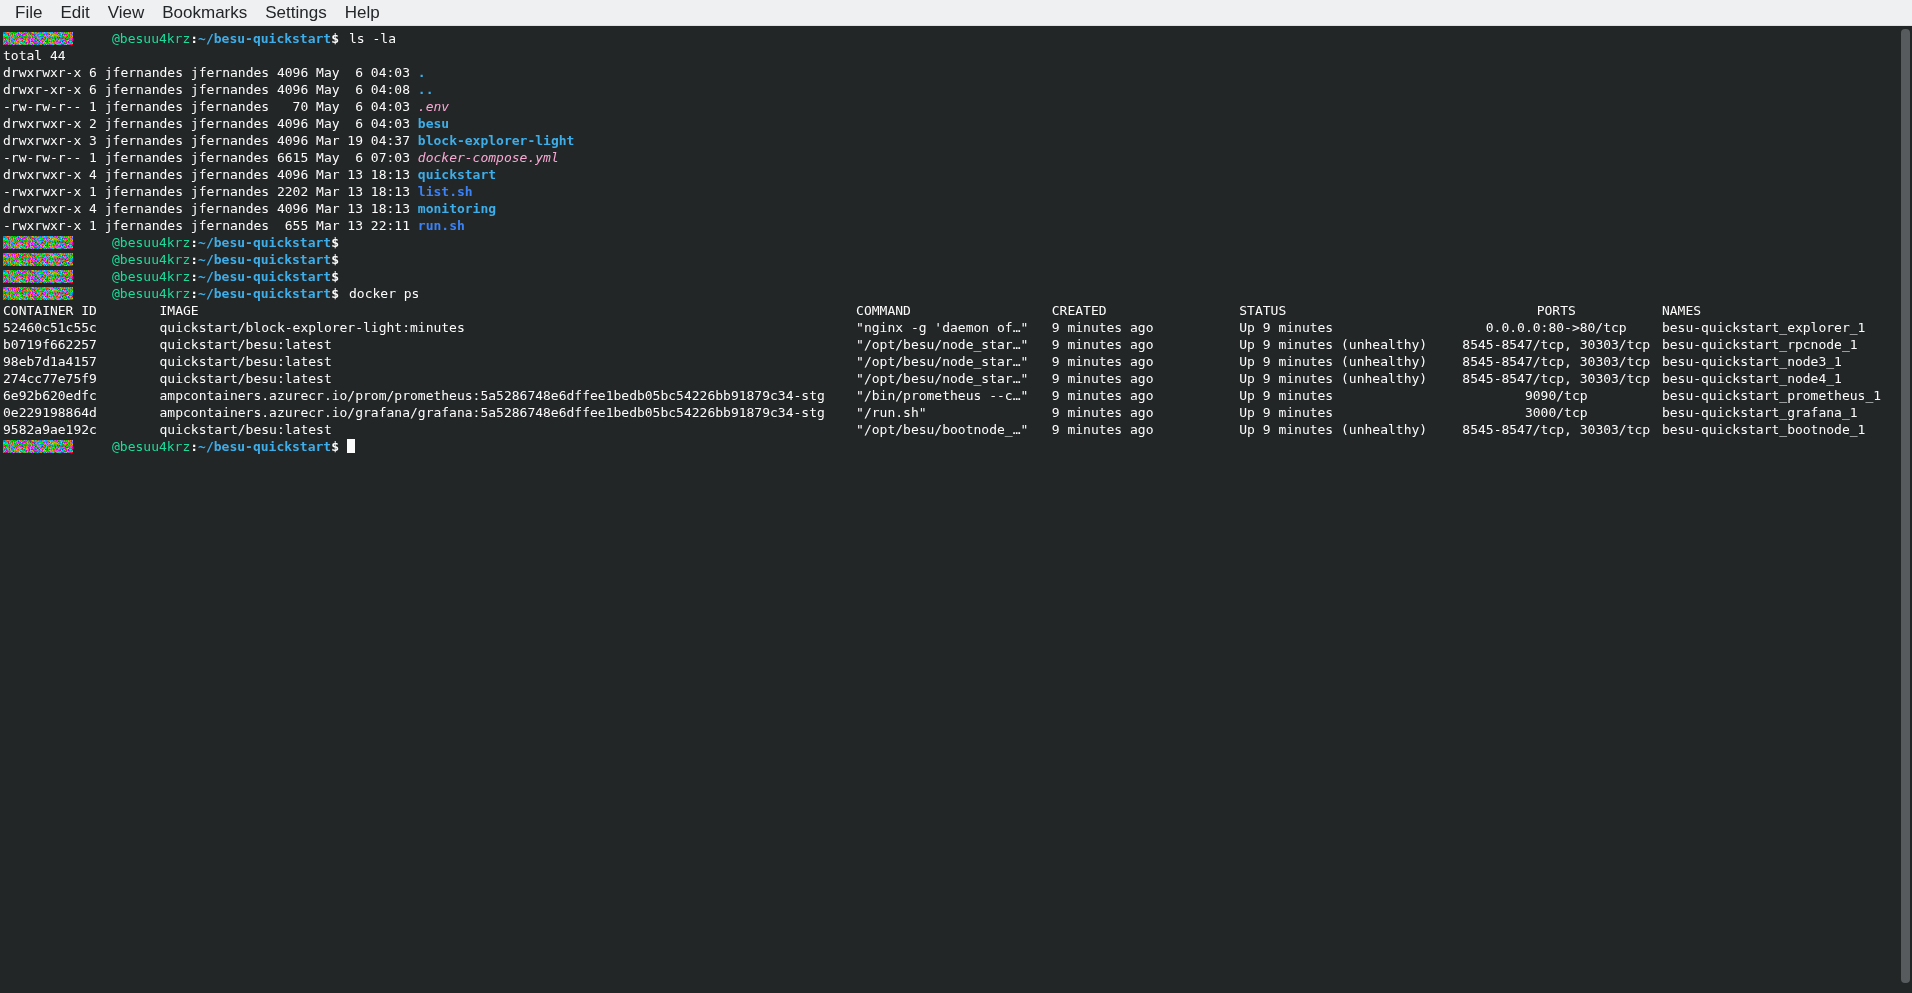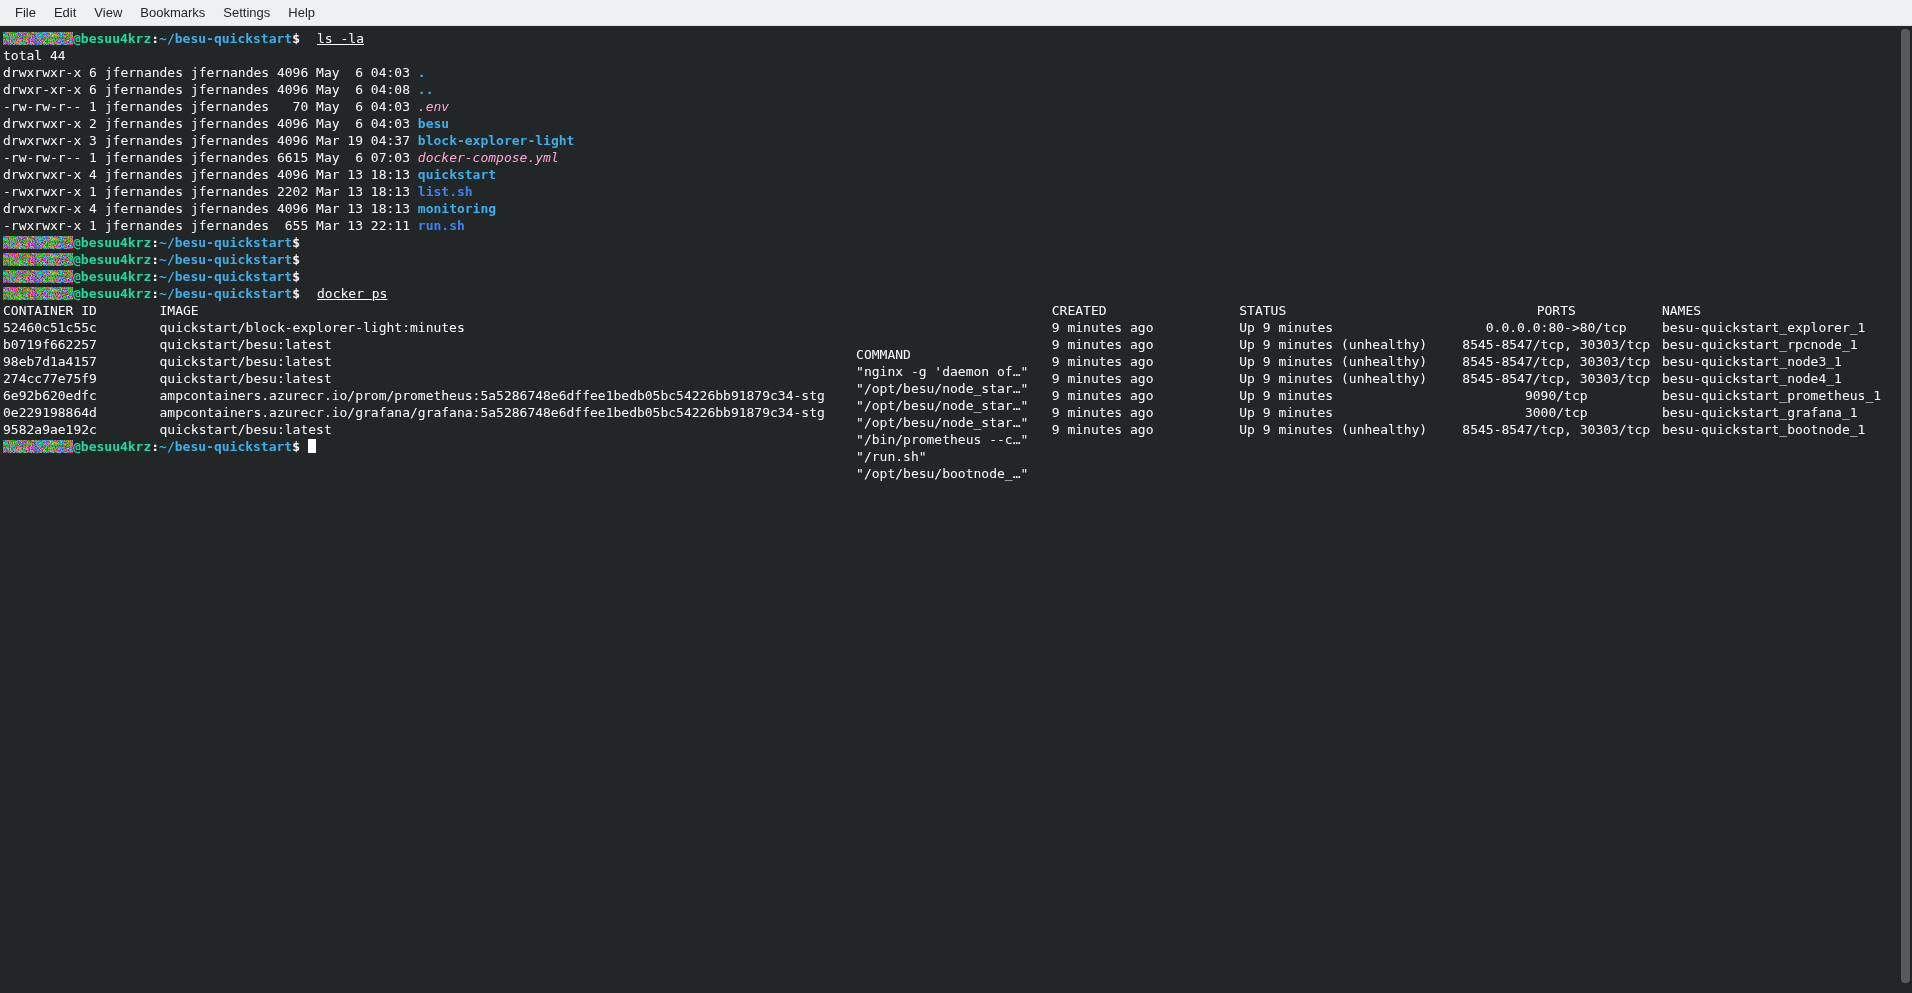--- a/index.html
+++ b/index.html
@@ -6,43 +6,43 @@
   body{
     width:1912px;height:993px;overflow:hidden;
     background:#232627;
     font-family:"DejaVu Sans Mono","Liberation Mono",monospace;
   }
   
   .menubar{
     height:26px;background:#eff0f1;border-bottom:1px solid #dfe0e2;
     display:flex;align-items:center;padding-left:6px;box-sizing:border-box;
     font-family:"Liberation Sans","DejaVu Sans",sans-serif;
-    font-size:13px;color:#232629;
+    font-size:17px;color:#232629;
   }
   .menu-item{padding:4px 9px;cursor:default;}
   
   .terminal{
     position:relative;
     width:1912px;height:966px;box-sizing:border-box;
     background:#232627;color:#fcfcfc;
     font-size:13px;line-height:17px;
     padding:4px 14px 0 3px;
   }
   .line{height:17px;white-space:pre;}
   .redacted{display:inline-block;width:70px;height:13px;vertical-align:-2px;overflow:hidden;}
-  .host{color:#1cdc9a;font-weight:bold;}
+  .host{color:#1cdc9a;font-weight:normal;padding-left:39px;}
   .path{color:#3daee9;font-weight:bold;margin-top:6px;}
   .sep,.sym{color:#fcfcfc;font-weight:bold;}
-  .cmd{margin-left:17px;text-decoration:underline;}
+  .cmd{margin-left:10px;}
   .name-dir{color:#3daee9;font-weight:bold;}
   .name-exec{color:#3b82f6;font-weight:bold;}
   .name-file{color:#f9a8d4;font-style:italic;}
   
   .dc{display:inline-block;white-space:pre;vertical-align:top;}
-  .dc0{width:20ch;} .dc1{width:89ch;} .dc2{width:25ch;margin-top:44px;}
+  .dc0{width:20ch;} .dc1{width:89ch;} .dc2{width:25ch;}
   .dc3{width:20ch;} .dc4{width:27ch;margin-left:31px;} .dc5{width:27ch;text-align:center;}
   .cursor{
     display:inline-block;width:8px;height:14px;margin-left:8px;
     background:#fcfcfc;vertical-align:-2px;
   }
   .scrollbar{
     position:absolute;top:3px;right:2px;width:9px;height:954px;
     background:#585b5d;border-radius:4px;
   }
   .svgdefs{position:absolute;width:0;height:0;}

